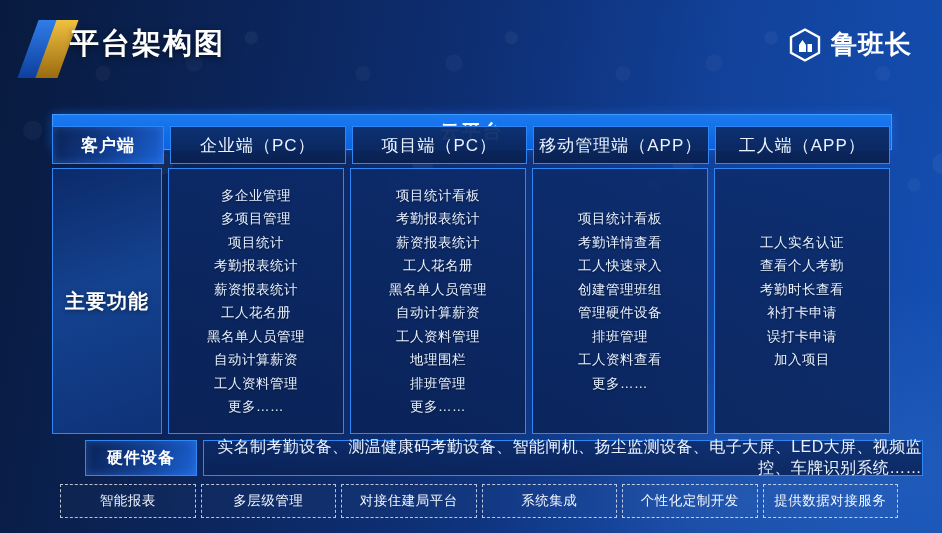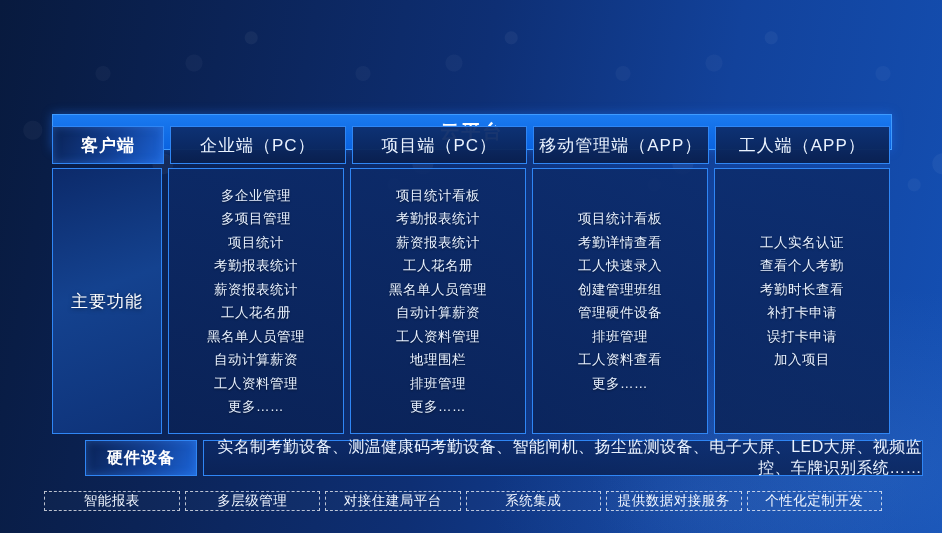--- a/index.html
+++ b/index.html
@@ -64,50 +64,65 @@
 
   .row-body{position:absolute;left:52px;top:168px;width:838px;height:266px;
     display:flex;gap:6px;}
   .body-cell{border:1px solid #2f86f5;
     background:linear-gradient(180deg,rgba(12,42,104,.85),rgba(10,34,86,.85));
     display:flex;flex-direction:column;align-items:center;justify-content:center;
     padding:6px 4px;box-sizing:border-box;}
   .body-cell.mainfn{width:110px;flex:0 0 110px;
     background:linear-gradient(160deg,#0c2a6a 0%,#14428f 45%,#0e3278 100%);}
   .body-cell.col{flex:1 1 0;}
-  .mainfn-label{color:#fff;font-size:17px;font-weight:normal;letter-spacing:1px;
+  .mainfn-label{color:#fff;font-size:20px;font-weight:bold;letter-spacing:1px;
     text-shadow:0 1px 4px rgba(0,0,0,.5);}
   .fn-item{color:#e9f2ff;font-size:13.5px;line-height:1;padding:5px 0;letter-spacing:.5px;
     text-shadow:0 1px 2px rgba(0,0,0,.45);}
 
   
   .row-hw{position:absolute;left:52px;top:440px;width:838px;height:36px;display:flex;gap:6px;padding-left:33px;}
   .hw-label{width:110px;flex:0 0 110px;border:1px solid #2f86f5;
     background:linear-gradient(115deg,#0a2255 0%,#123f93 55%,#1b63d6 100%);
     display:flex;align-items:center;justify-content:center;
     color:#fff;font-size:16px;font-weight:bold;letter-spacing:1px;
     box-shadow:inset 0 0 8px rgba(70,150,255,.35);}
   .hw-list{flex:1 1 0;border:1px solid #2f86f5;
     background:linear-gradient(180deg,rgba(12,42,104,.85),rgba(10,34,86,.85));
     display:flex;align-items:center;justify-content:center;
     color:#eaf3ff;font-size:16px;letter-spacing:.4px;text-align:right;}
 
   
-  .row-tags{position:absolute;left:44px;top:484px;width:838px;height:34px;
-    display:flex;gap:5px;align-items:center;}
+  .row-tags{position:absolute;left:60px;top:484px;width:838px;height:34px;
+    display:flex;gap:5px;}
   .tag{flex:1 1 0;border:1px dashed rgba(255,255,255,.72);
     display:flex;align-items:center;justify-content:center;
     color:#f2f7ff;font-size:13.5px;letter-spacing:.5px;background:rgba(255,255,255,0.02);}
 </style>
 </head>
 <body>
 
 <div class="stage">
   <div class="bokeh"></div>
 
+  <div class="header">
+    <div class="logo-mark">
+      <div class="bar blue"></div>
+      <div class="bar gold"></div>
+    </div>
+    <div class="page-title">平台架构图</div>
+    <div class="brand">
+      <svg width="34" height="34" viewBox="0 0 34 34">
+        <polygon points="17,1.5 31,9.2 31,24.8 17,32.5 3,24.8 3,9.2" fill="none" stroke="#ffffff" stroke-width="2.4"></polygon>
+        <path d="M11 24 L11 17 L14.5 12 L18 17 L18 24 Z" fill="#ffffff"></path>
+        <rect x="19.5" y="16" width="4.5" height="8" fill="#ffffff"></rect>
+      </svg>
+      <span class="brand-name">鲁班长</span>
+    </div>
+  </div>
 
   <div class="cloud-banner">云平台</div>
 
   <div class="row-head">
     <div class="head-cell client">客户端</div>
     <div class="head-cell col">企业端（PC）</div>
     <div class="head-cell col">项目端（PC）</div>
     <div class="head-cell col">移动管理端（APP）</div>
     <div class="head-cell col">工人端（APP）</div>
   </div>
@@ -167,16 +182,16 @@
   <div class="row-hw">
     <div class="hw-label">硬件设备</div>
     <div class="hw-list">实名制考勤设备、测温健康码考勤设备、智能闸机、扬尘监测设备、电子大屏、LED大屏、视频监控、车牌识别系统……</div>
   </div>
 
   <div class="row-tags">
     <div class="tag">智能报表</div>
     <div class="tag">多层级管理</div>
     <div class="tag">对接住建局平台</div>
     <div class="tag">系统集成</div>
+    <div class="tag">个性化定制开发</div>
     <div class="tag">提供数据对接服务</div>
-    <div class="tag">个性化定制开发</div>
   </div>
 </div>
 
 </body></html>

